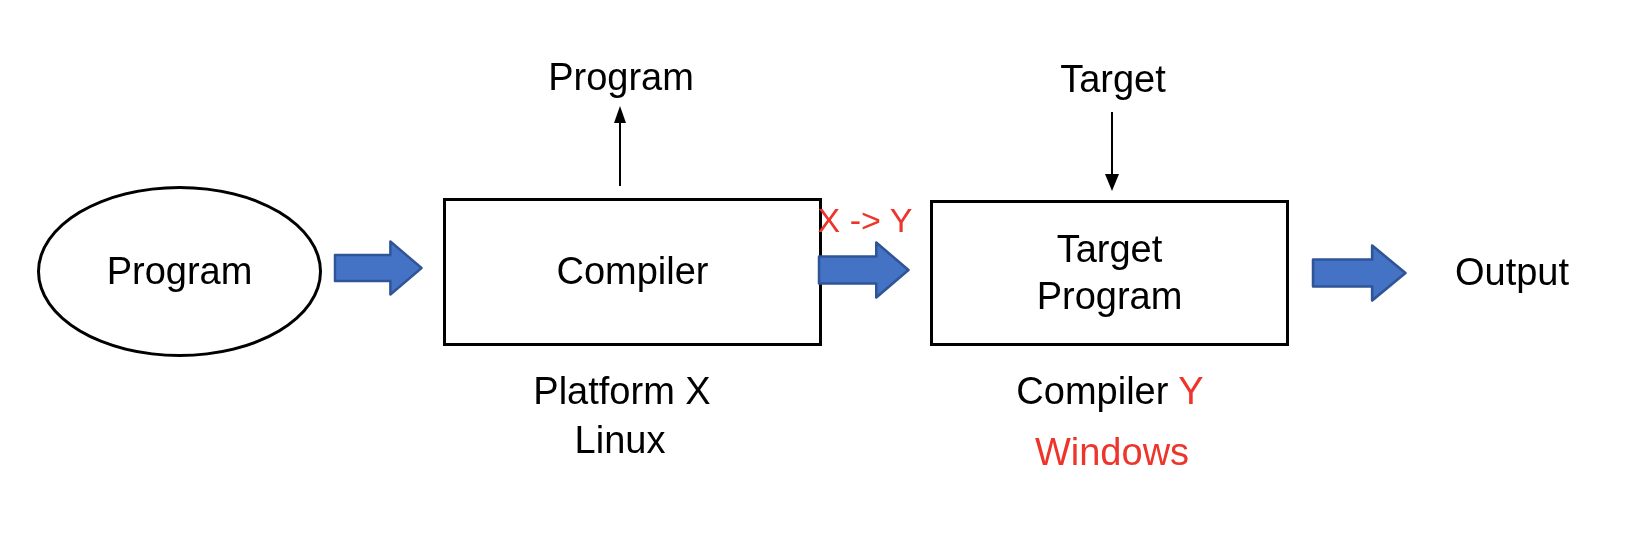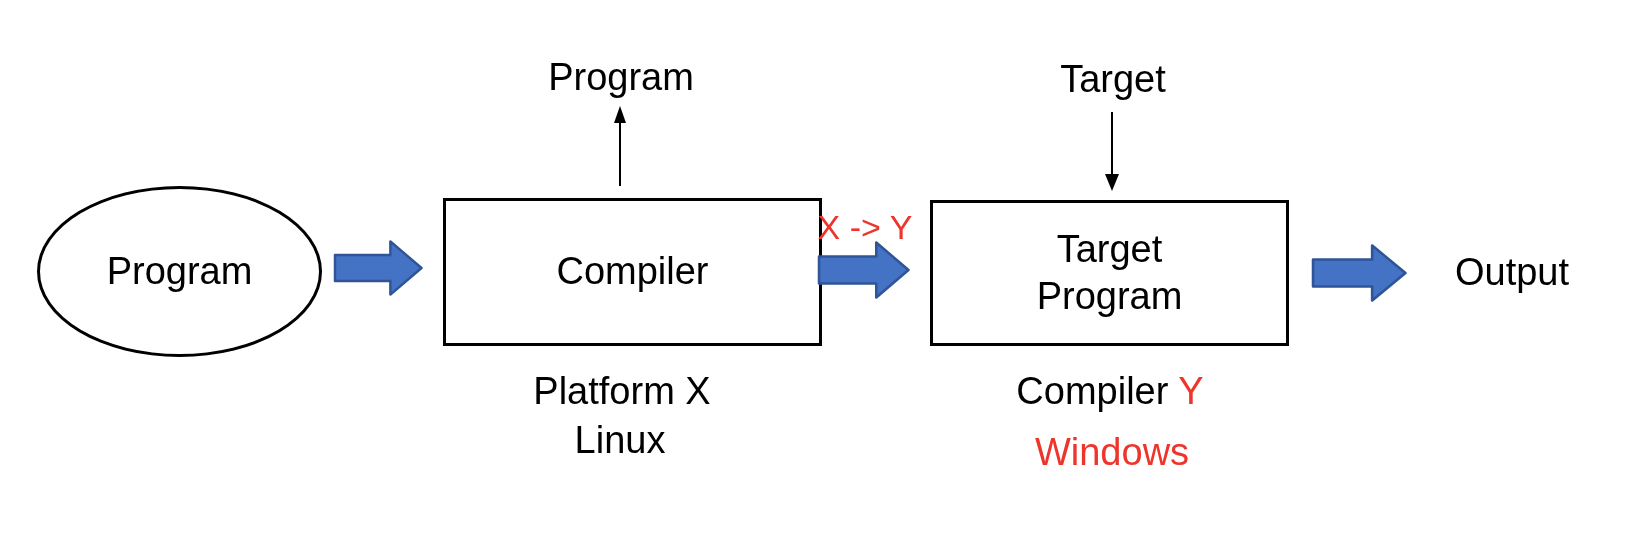--- a/index.html
+++ b/index.html
@@ -66,21 +66,21 @@
   <div class="label" style="left:621px;top:77px">Program</div>
   <svg class="thin-arrow" style="left:610px;top:106px;width:20px;height:82px" viewBox="0 0 20 82">
     <line x1="10" y1="80" x2="10" y2="14" stroke="#000" stroke-width="2"></line>
     <polygon points="10,0 4,17 16,17" fill="#000"></polygon>
   </svg>
 
   <div class="box compiler">
     <div class="node-text">Compiler</div>
   </div>
 
-  <div class="label red transform" style="left:865px;top:227px">X -&gt; Y</div>
+  <div class="label red transform" style="left:865px;top:220px">X -&gt; Y</div>
 
   <svg class="block-arrow" style="left:818px;top:241px;width:92px;height:58px" viewBox="0 0 90 58" preserveAspectRatio="none">
     <polygon points="1,15.5 57,15.5 57,1.5 88.5,29 57,56.5 57,42.5 1,42.5" fill="#4472C4"></polygon>
   </svg>
 
   <div class="label" style="left:1113px;top:79px">Target</div>
   <svg class="thin-arrow" style="left:1102px;top:112px;width:20px;height:80px" viewBox="0 0 20 80">
     <line x1="10" y1="0" x2="10" y2="64" stroke="#000" stroke-width="2"></line>
     <polygon points="10,79 3,62 17,62" fill="#000"></polygon>
   </svg>

